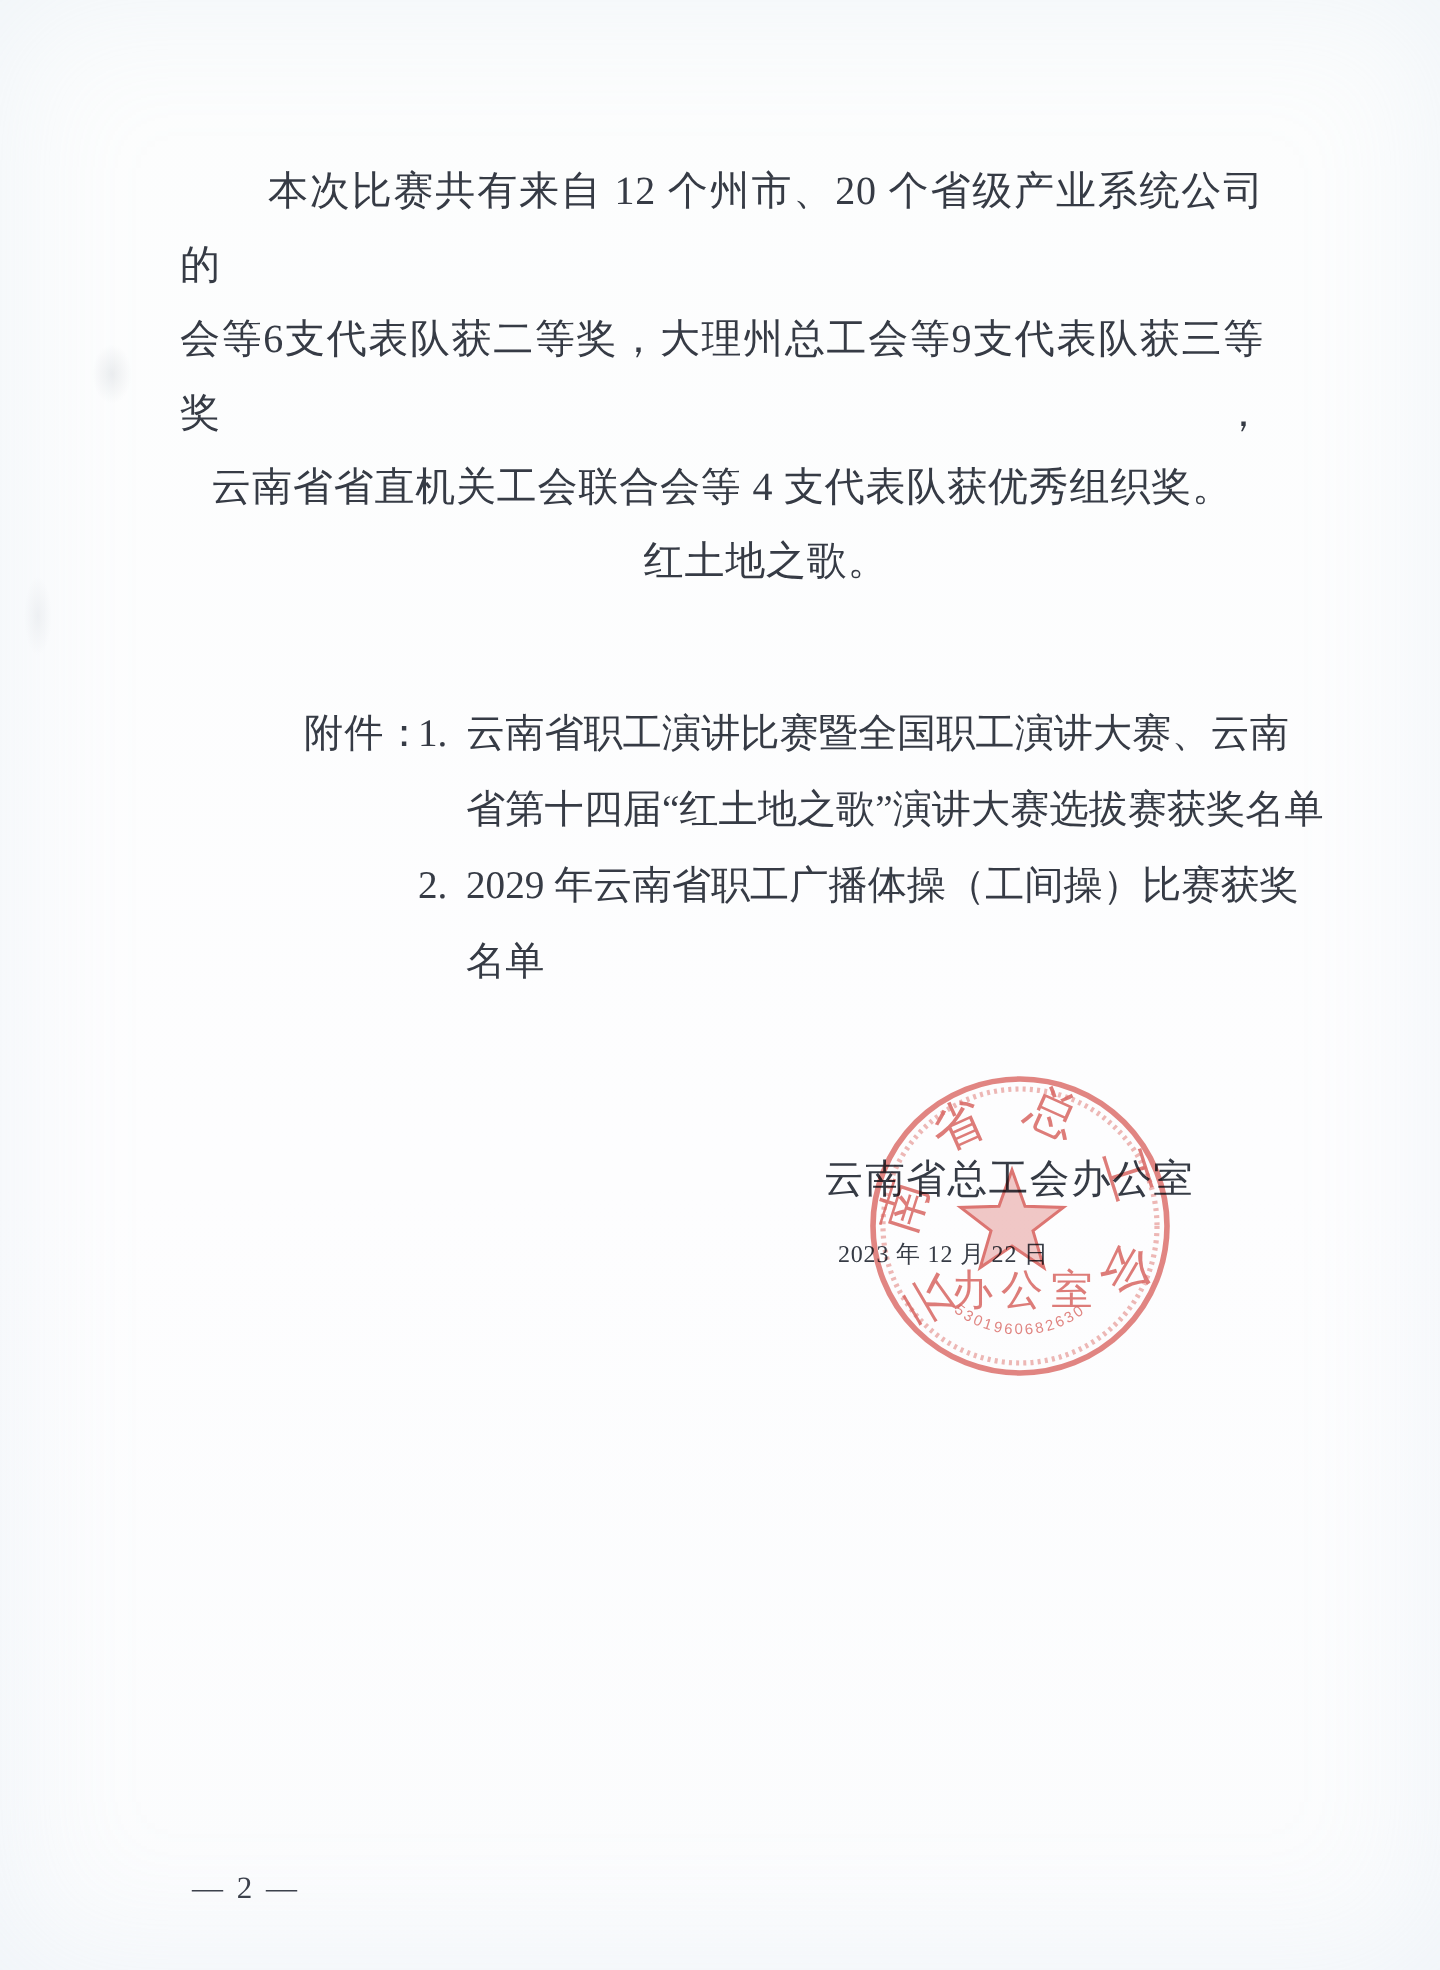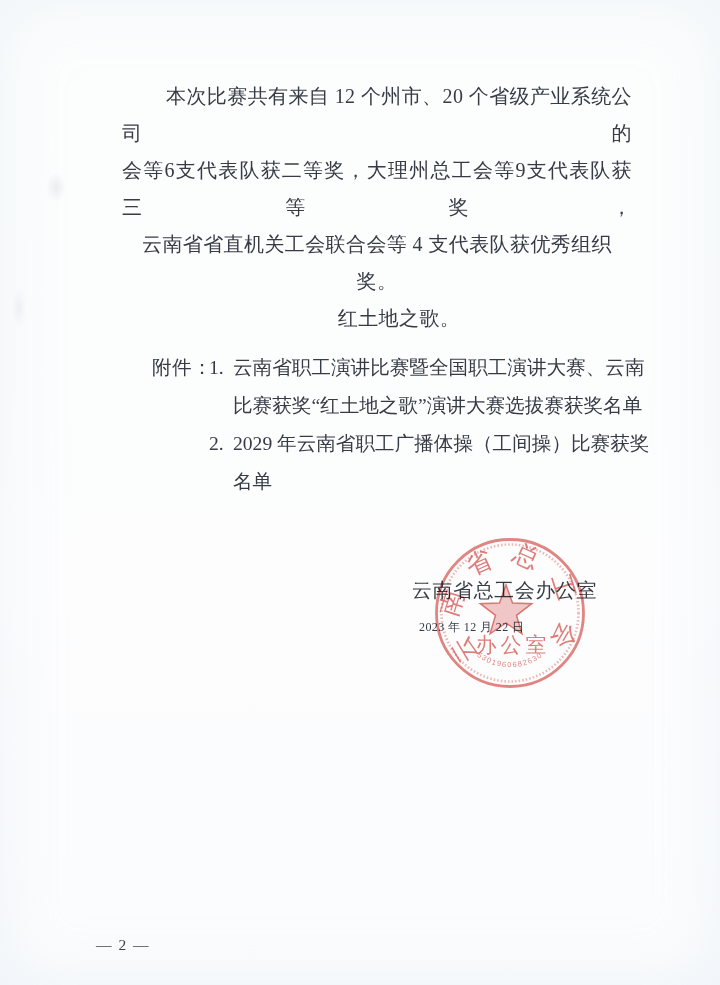--- a/index.html
+++ b/index.html
@@ -11,21 +11,21 @@
     font-family:"Liberation Serif","DejaVu Serif",serif;
     color:#363b45;
     overflow:hidden;
   }
   
   .body-block {
     position:absolute; left:90px; top:78px; width:542px;
     font-size:20px; line-height:37px;
     letter-spacing:.4px;
   }
-  .bline { text-align:justify; text-align-last:justify;margin-left:32px; }
+  .bline { text-align:justify; text-align-last:justify; }
   .bline.noj { text-align:center; text-align-last:auto; }
   .bline.ind { text-indent:44px; }
   
   .attach-block {
     position:absolute; left:136px; top:349px;
     font-size:19.6px; line-height:38px; white-space:nowrap;margin-left:16px;
   }
   .attach-row { height:38px; }
   .attach-label { display:inline-block; width:57px; letter-spacing:.5px; }
   .attach-num { display:inline-block; width:24px; }
@@ -67,21 +67,21 @@
     <div class="bline ind">本次比赛共有来自 12 个州市、20 个省级产业系统公司的</div>
     <div class="bline">会等6支代表队获二等奖，大理州总工会等9支代表队获三等奖，</div>
     <div class="bline noj">云南省省直机关工会联合会等 4 支代表队获优秀组织奖。</div>
     <div class="bline noj ind">红土地之歌。</div>
   </div>
 
   <div class="attach-block">
     <div class="attach-row">
       <span class="attach-label">附件：</span><span class="attach-num">1.</span><span>云南省职工演讲比赛暨全国职工演讲大赛、云南</span>
     </div>
-    <div class="attach-row attach-cont">比赛获奖“红土地之歌”演讲大赛选拔赛获奖名单</div>
+    <div class="attach-row attach-cont">省第十四届“红土地之歌”演讲大赛选拔赛获奖名单</div>
     <div class="attach-row">
       <span class="attach-label"></span><span class="attach-num">2.</span><span>2029 年云南省职工广播体操（工间操）比赛获奖</span>
     </div>
     <div class="attach-row attach-cont">名单</div>
   </div>
 
   <div class="sig-org">云南省总工会办公室</div>
   <div class="sig-date">2023 年 12 月 22 日</div>
 
   <svg class="seal" viewBox="0 0 170 170" xmlns="http://www.w3.org/2000/svg">

